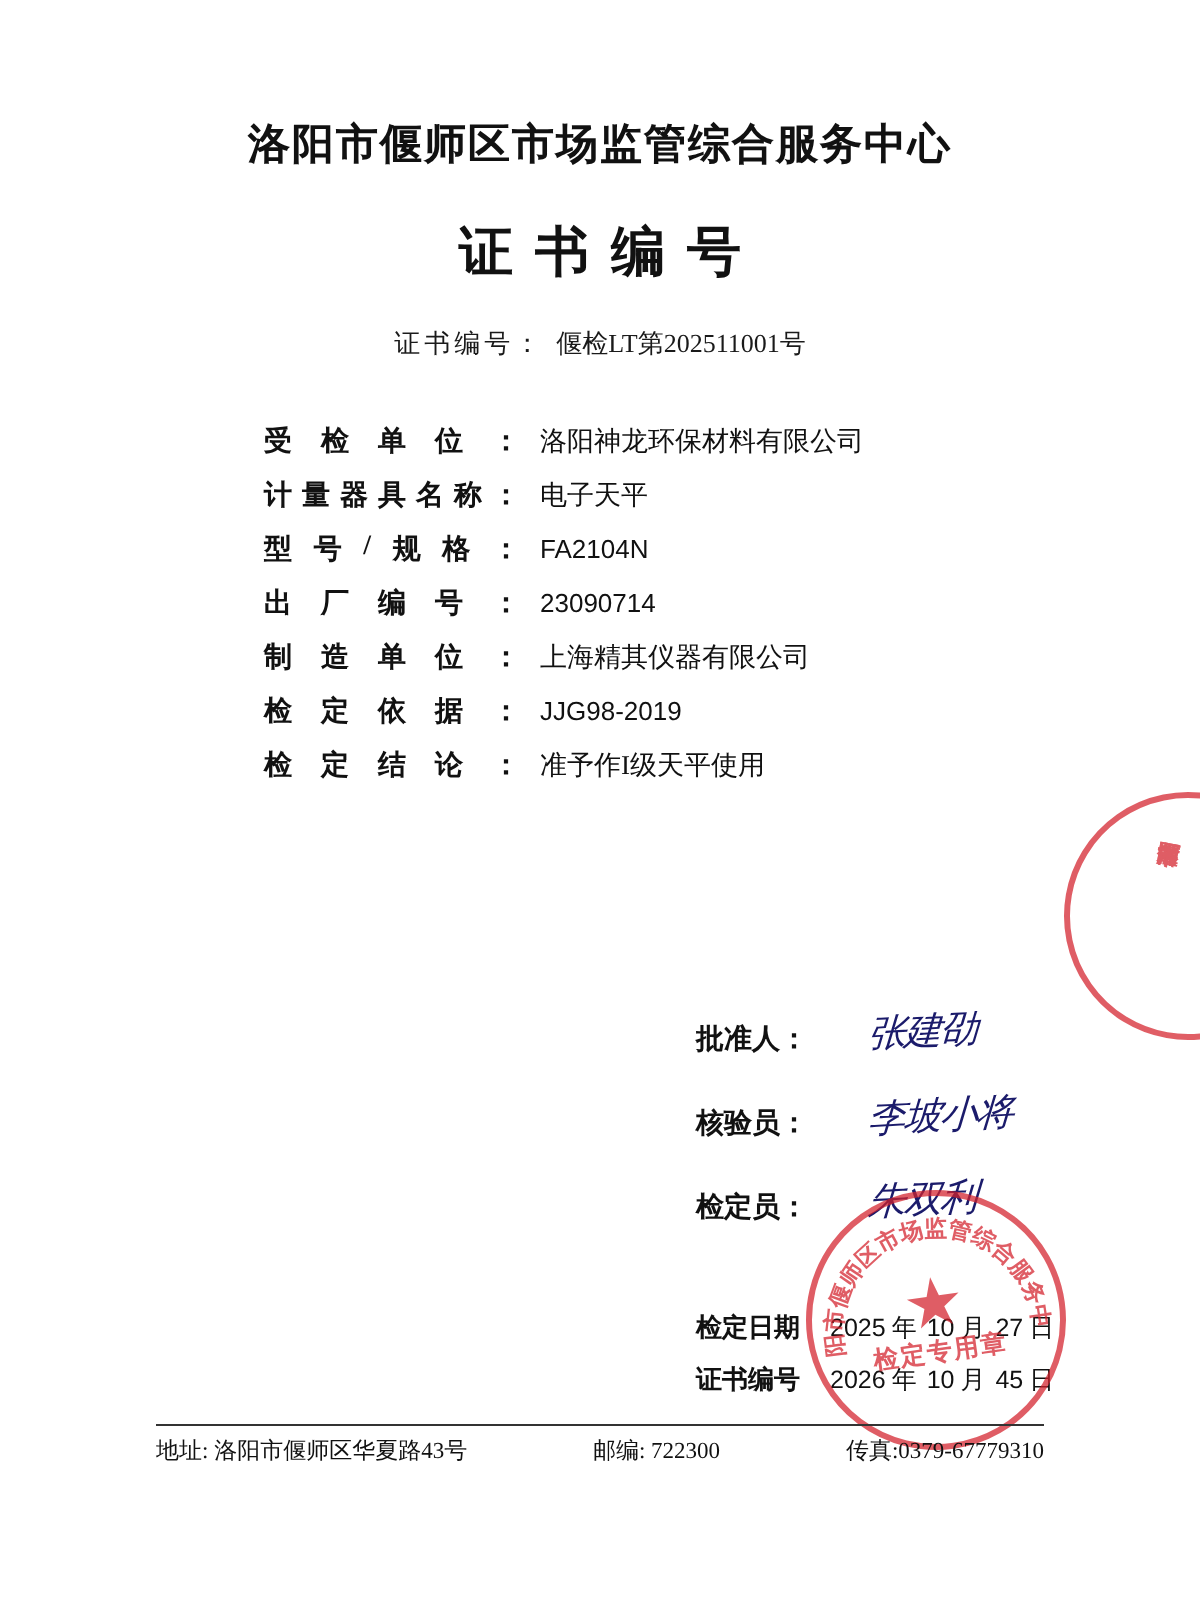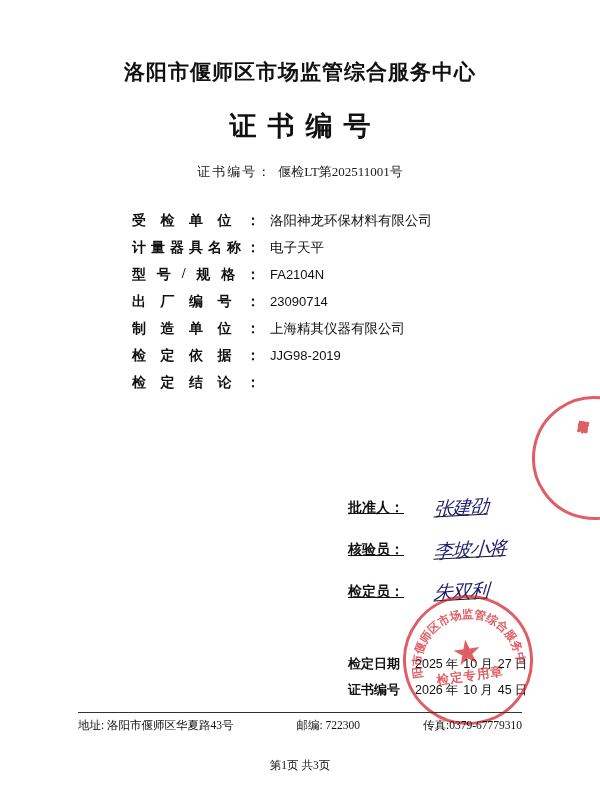--- a/index.html
+++ b/index.html
@@ -121,26 +121,25 @@
 
   
   .sign-block {
     position: absolute;
     left: 348px;
     top: 487px;
     width: 220px;
   }
   .sign-row {
     display: flex;
-    align-items: center;
+    align-items: flex-end;
     height: 42px;
     font-size: 14px;
     font-weight: bold;
     color: #111;
-    text-decoration: underline;
   }
   .sign-label {
     width: 72px;
     letter-spacing: 0px;
   }
   .sign-name {
     font-family: "Liberation Serif", serif;
     font-size: 19px;
     font-weight: normal;
     color: #1b1b6b;
@@ -367,20 +366,21 @@
     </div>
 
     <div class="field-row">
       <div class="field-label">
         <span>检</span>
           <span>定</span>
           <span>结</span>
           <span>论</span>
           <span>：</span>
       </div>
+      <div class="field-value">准予作I级天平使用</div>
     </div>
 
   </div>
 
   <div class="qr">
     <div class="qrgrid" id="qrgrid">
         <i style="background: rgb(0, 0, 0);"></i>
         <i style="background: rgb(0, 0, 0);"></i>
         <i style="background: rgb(0, 0, 0);"></i>
         <i style="background: rgb(0, 0, 0);"></i>
@@ -878,15 +878,14 @@
   </div>
 
   <div class="footer-rule"></div>
   <div class="footer">
     <div class="footer-row">
       <span class="footer-left">地址: 洛阳市偃师区华夏路43号</span>
       <span class="footer-left">邮编: 722300</span>
       <span class="footer-right">传真:0379-67779310</span>
     </div>
   </div>
-  <div class="page-num">第1页  共3页</div>
 
 </div>
 
 </body></html>

